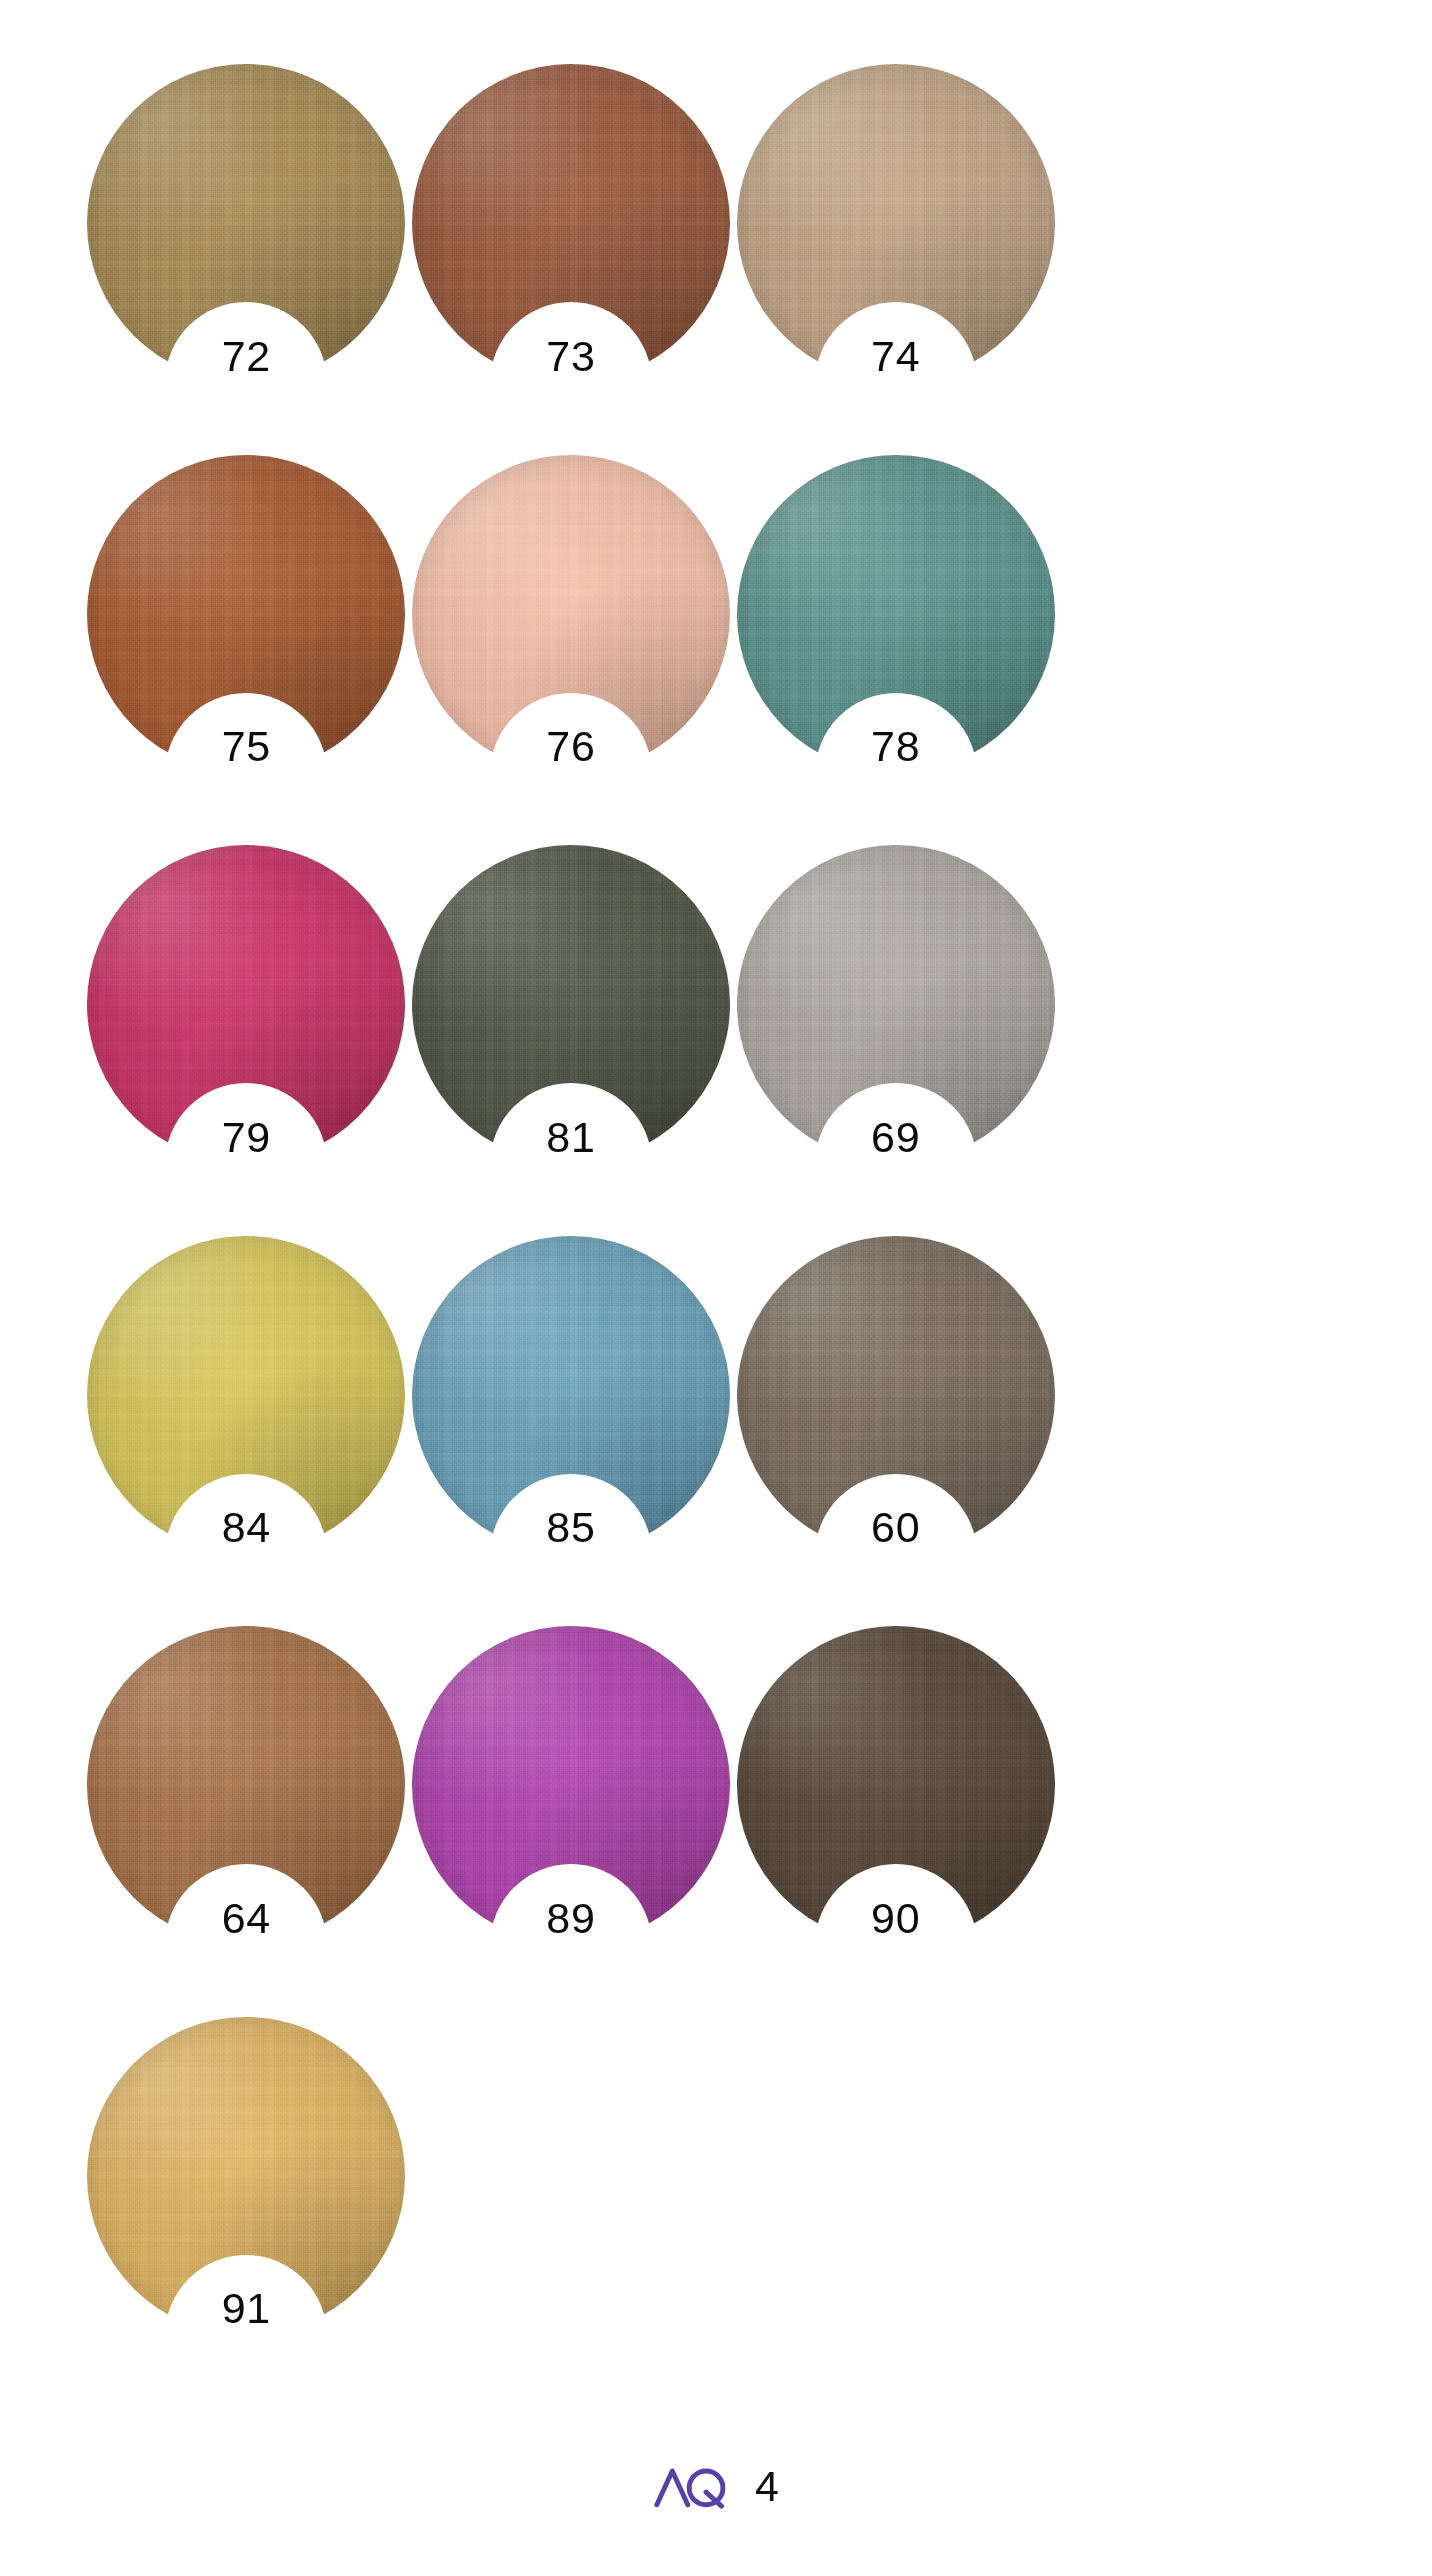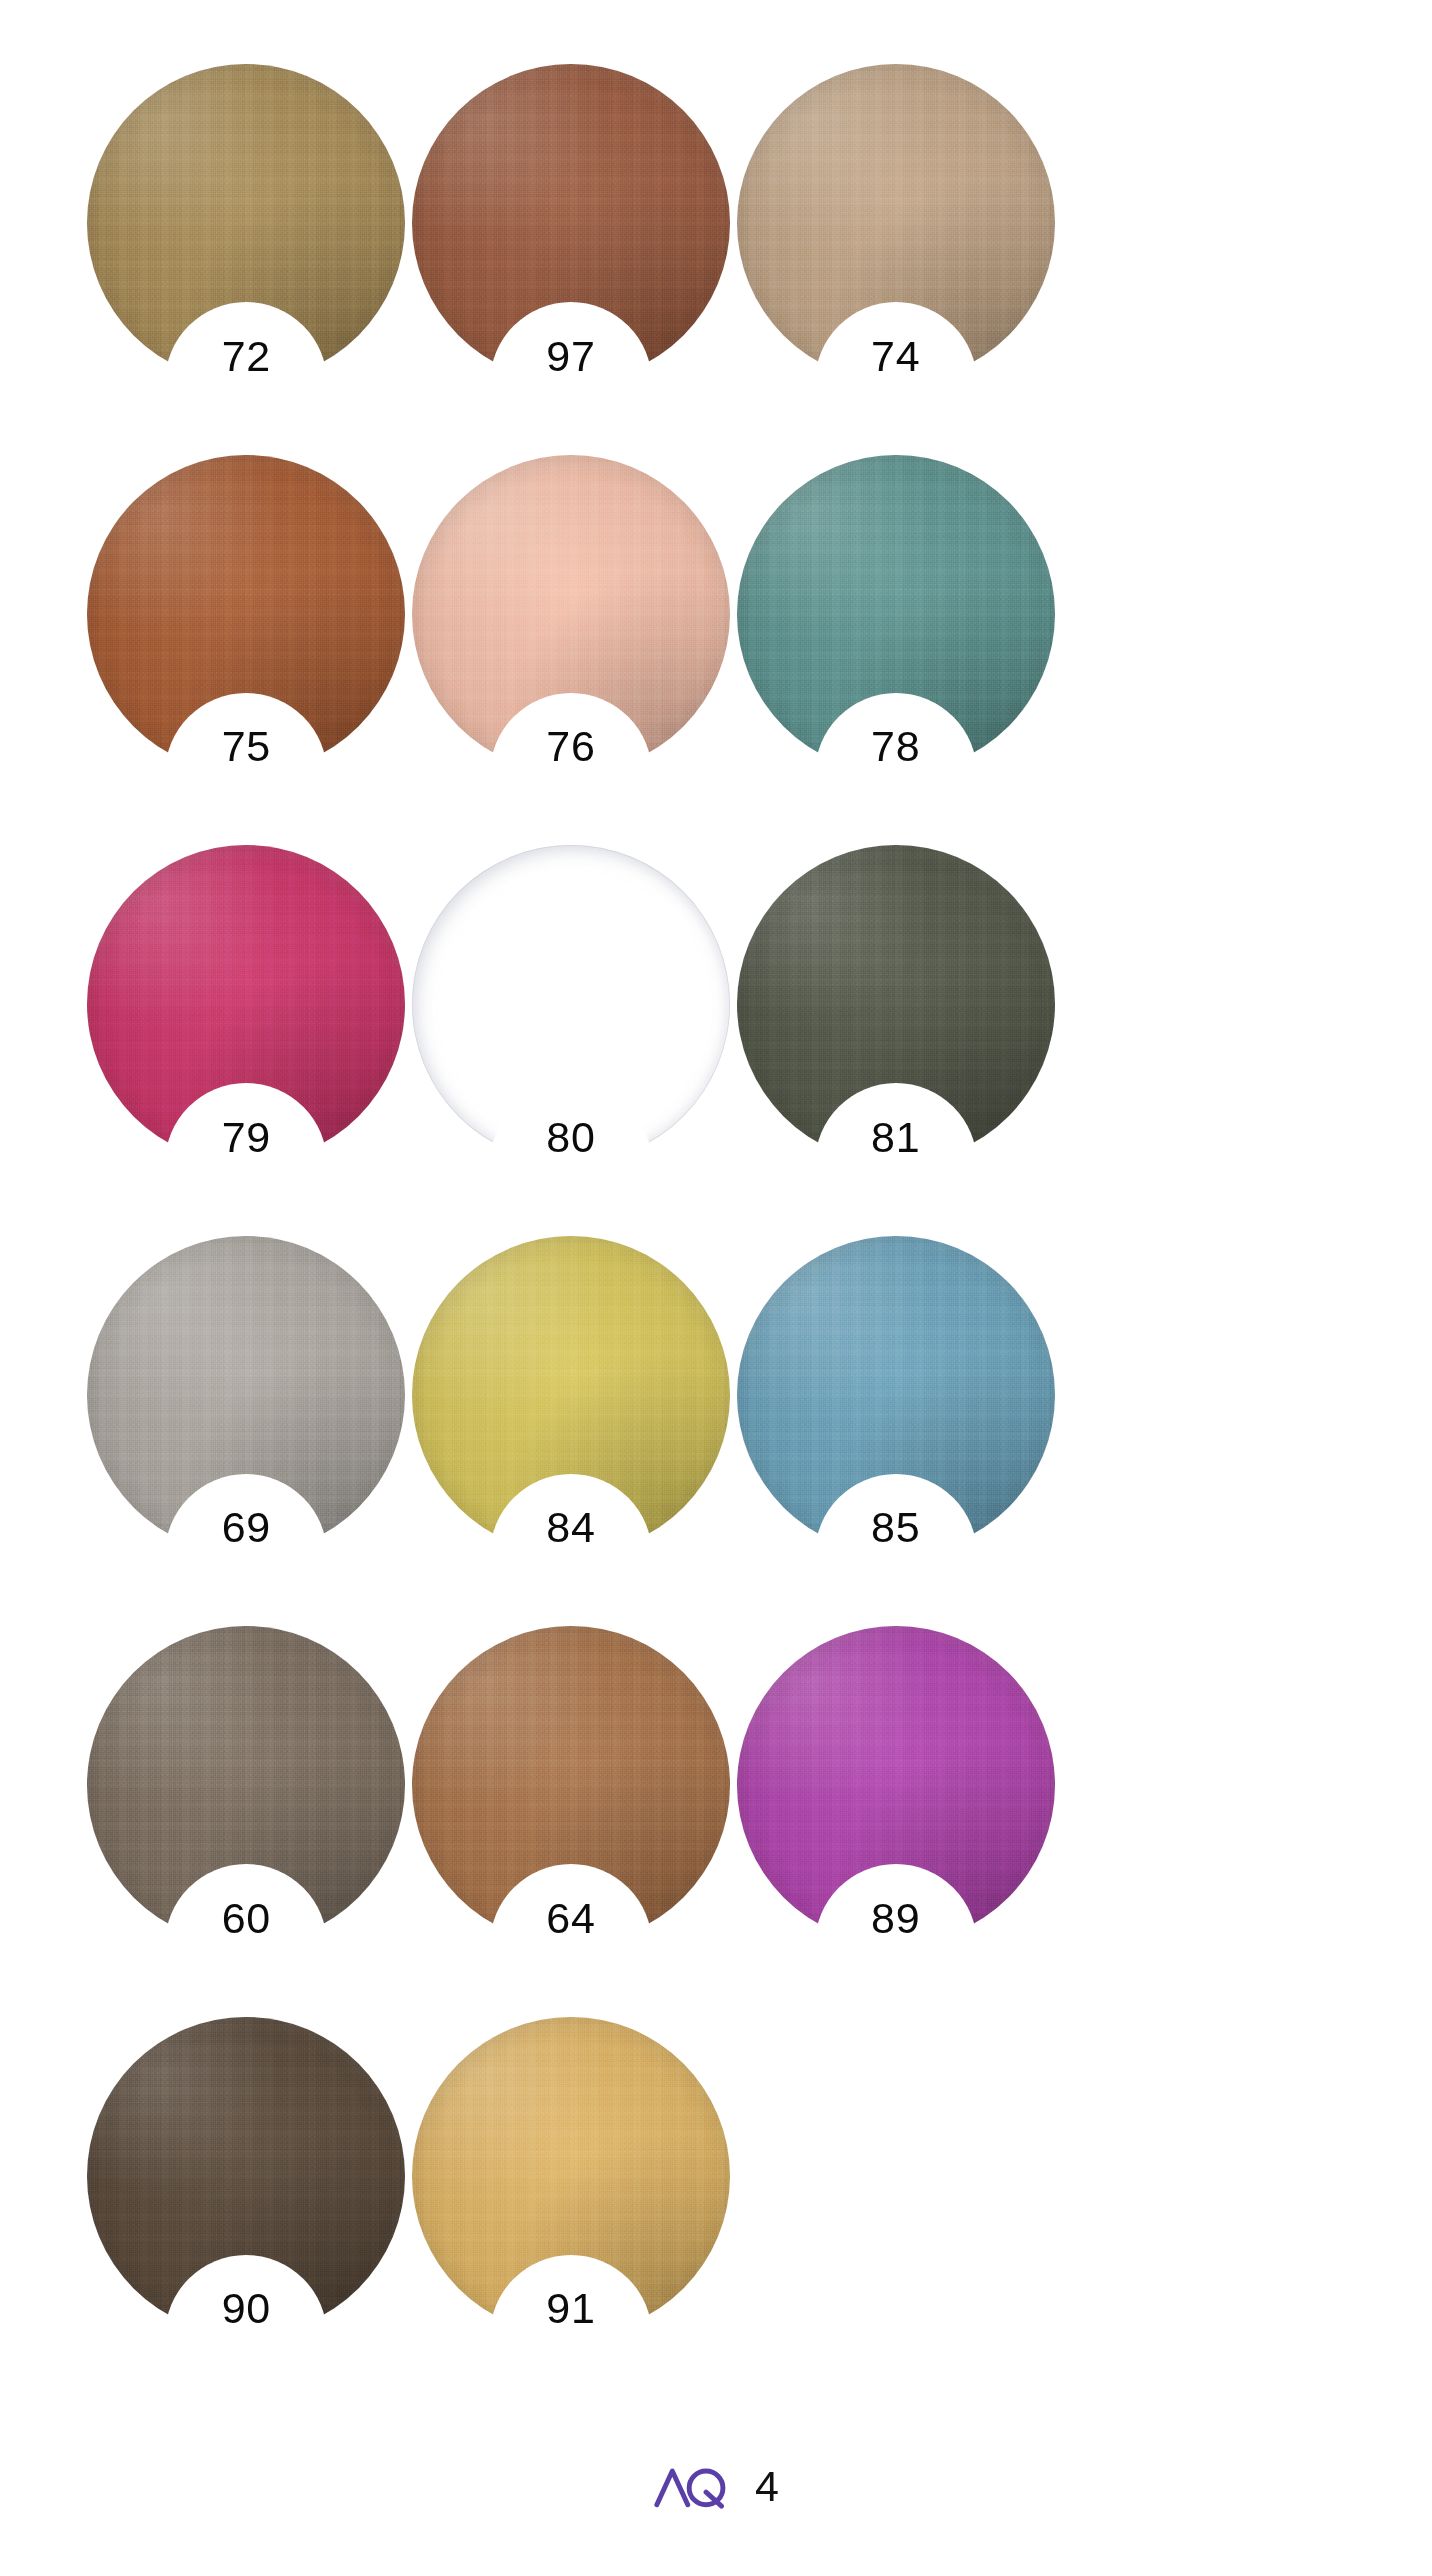--- a/index.html
+++ b/index.html
@@ -175,21 +175,21 @@
         <div class="disc-wrap">
           <div class="disc" style="background-color: rgb(168, 140, 87);"></div>
           <div class="notch"></div>
           <div class="swatch-number">72</div>
         </div>
       </div>
       <div class="swatch-cell">
         <div class="disc-wrap">
           <div class="disc" style="background-color: rgb(154, 91, 64);"></div>
           <div class="notch"></div>
-          <div class="swatch-number">97</div>
+          <div class="swatch-number">73</div>
         </div>
       </div>
       <div class="swatch-cell">
         <div class="disc-wrap">
           <div class="disc" style="background-color: rgb(194, 165, 134);"></div>
           <div class="notch"></div>
           <div class="swatch-number">74</div>
         </div>
       </div>
       <div class="swatch-cell">
@@ -211,27 +211,20 @@
           <div class="disc" style="background-color: rgb(94, 149, 145);"></div>
           <div class="notch"></div>
           <div class="swatch-number">78</div>
         </div>
       </div>
       <div class="swatch-cell">
         <div class="disc-wrap">
           <div class="disc" style="background-color: rgb(204, 52, 104);"></div>
           <div class="notch"></div>
           <div class="swatch-number">79</div>
-        </div>
-      </div>
-      <div class="swatch-cell">
-        <div class="disc-wrap">
-          <div class="disc is-white" style="background-color: rgb(255, 255, 255);"></div>
-          <div class="notch"></div>
-          <div class="swatch-number">80</div>
         </div>
       </div>
       <div class="swatch-cell">
         <div class="disc-wrap">
           <div class="disc" style="background-color: rgb(82, 87, 72);"></div>
           <div class="notch"></div>
           <div class="swatch-number">81</div>
         </div>
       </div>
       <div class="swatch-cell">

